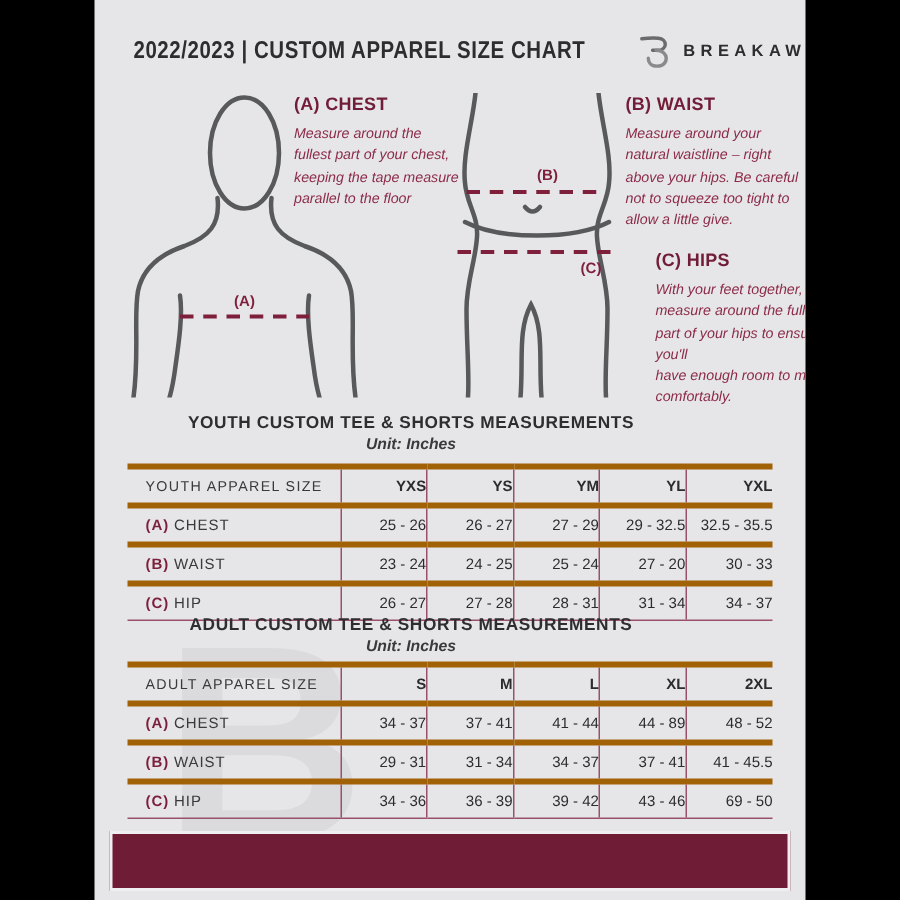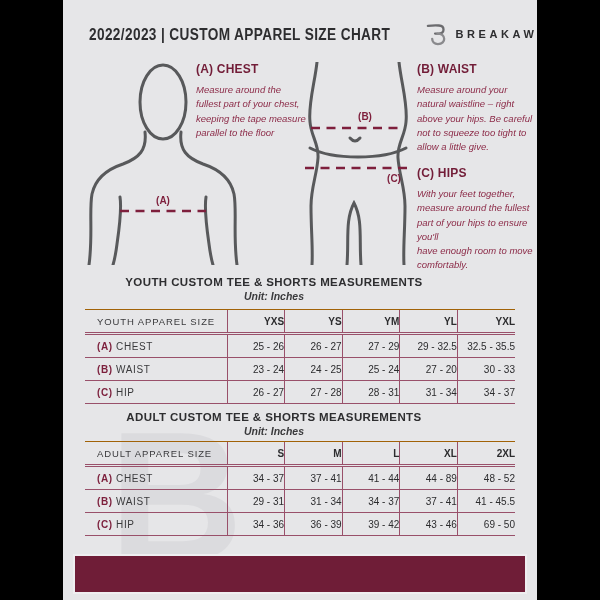--- a/index.html
+++ b/index.html
@@ -15,38 +15,38 @@
   .brand{display:flex;align-items:center;gap:8px;}
   .brand-name{font-size:11px;font-weight:700;color:#2d2d2f;letter-spacing:3.6px;}
 
   
   .instr{position:absolute;z-index:1;}
   .instr h3{margin:0 0 7px 0;font-size:12px;font-weight:700;color:#721d38;letter-spacing:.2px;}
   .instr p{margin:0;font-size:9.5px;font-style:italic;font-weight:500;color:#8c2b48;
            line-height:1.5;white-space:pre-line;}
   .instr-a{left:133px;top:62px;width:112px;}
   .instr-b{left:354px;top:62px;width:120px;}
-  .instr-c{left:354px;top:166px;width:120px;}
+  .instr-c{left:374px;top:166px;width:120px;}
 
   .fig{position:absolute;z-index:1;}
   .fig-torso{left:20px;top:58px;}
   .fig-lower{left:240px;top:62px;}
 
   
   .section-title{position:absolute;left:0;width:422px;text-align:center;z-index:1;}
   .section-title .t{font-size:11.5px;font-weight:700;color:#2e2e30;letter-spacing:.4px;}
   .section-title .u{font-size:10.5px;font-style:italic;font-weight:600;color:#3a3a3c;margin-top:2px;}
   .st-youth{top:276px;}
   .st-adult{top:411px;}
 
   
   table.size{position:absolute;left:22px;width:430px;border-collapse:collapse;table-layout:fixed;z-index:1;}
   .tbl-youth{top:309px;}
   .tbl-adult{top:441px;}
-  table.size td,table.size th{border-top:1px solid #a16207;border-bottom:1px solid #99506a;
+  table.size td,table.size th{border-top:4px solid #a16207;border-bottom:1px solid #99506a;
       height:22px;padding:0;font-size:10px;color:#2c2c2e;text-align:center;vertical-align:middle;
       background:transparent;}
   table.size td + td, table.size th + th{border-left:1px solid #99506a;text-align:right;}
   table.size th{font-weight:700;}
   table.size th.lbl{font-weight:400;font-size:9.5px;letter-spacing:.9px;text-align:left;padding-left:12px;color:#3a3a3c;}
   table.size thead th{border-bottom:3px double #99506a;}
   table.size td.rowlbl{text-align:left;padding-left:12px;letter-spacing:.6px;color:#3a3a3c;}
   table.size td.rowlbl .key{color:#7c1f3c;font-weight:700;}
   table.size col.c0{width:142px;}
   table.size col.cs{width:57.6px;}

